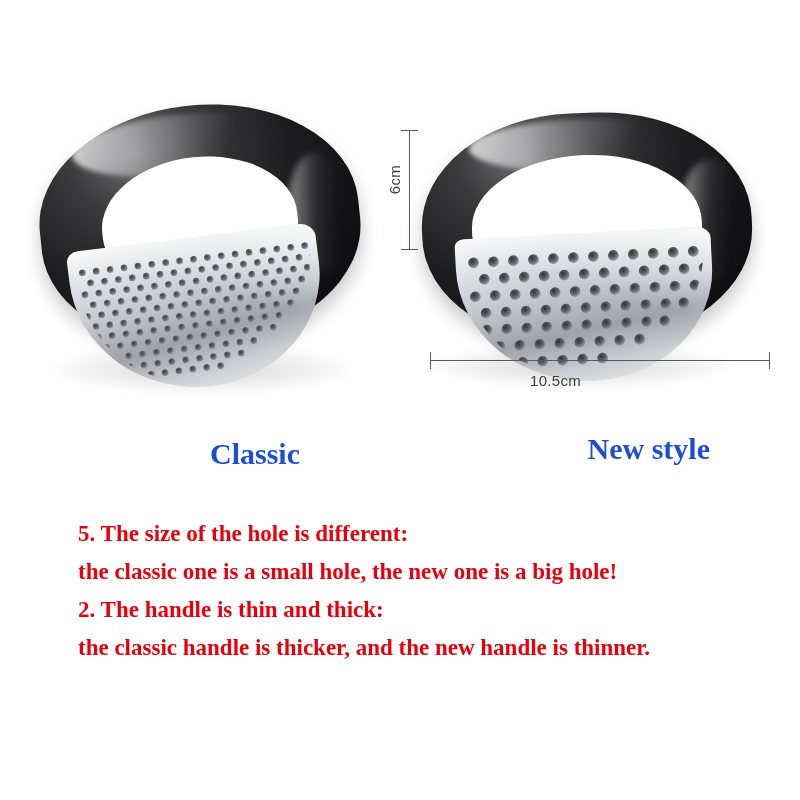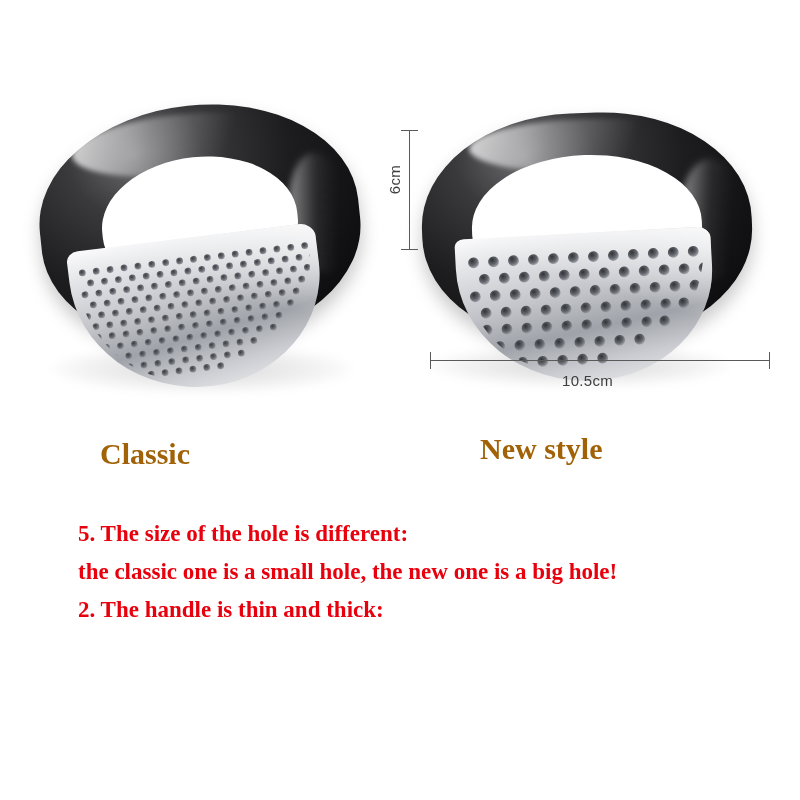--- a/index.html
+++ b/index.html
@@ -119,25 +119,25 @@
     letter-spacing: 0.3px;
   }
   .dim-label.vertical {
     writing-mode: vertical-rl;
     transform: rotate(180deg);
   }
 
   
   .caption {
     position: absolute;
-    color: #a16207;
+    color: #1d4ed8;
     font-family: "Liberation Serif", serif;
     font-weight: bold;
     font-size: 30px;
-    text-align: left;
+    text-align: right;
     white-space: nowrap;
   }
   #caption-classic { left: 100px; top: 437px; width: 200px; }
   #caption-new { left: 480px; top: 432px; width: 230px; font-family: Liberation Serif, serif; }
 
   
   .note-block {
     position: absolute;
     left: 78px;
     top: 515px;
@@ -493,25 +493,26 @@
     <div class="dim-cap" style="left:401px; top:130px; width:17px; height:1px;"></div>
     <div class="dim-cap" style="left:401px; top:249px; width:17px; height:1px;"></div>
     <div class="dim-label vertical" style="left:386px; top:165px;">6cm</div>
   </div>
 
   <div>
 
     <div class="dim-line dim-h" style="left:430px; top:360px; width:340px;"></div>
     <div class="dim-cap" style="left:430px; top:352px; width:1px; height:17px;"></div>
     <div class="dim-cap" style="left:769px; top:352px; width:1px; height:17px;"></div>
-    <div class="dim-label" style="left:562px; top:372px;">10.5cm</div>
+    <div class="dim-label" style="left:530px; top:372px;">10.5cm</div>
   </div>
 
   <div class="caption" id="caption-classic">Classic</div>
   <div class="caption" id="caption-new">New style</div>
 
   <div class="note-block">
     <div class="note-line">5. The size of the hole is different:</div>
     <div class="note-line">the classic one is a small hole, the new one is a big hole!</div>
     <div class="note-line">2. The handle is thin and thick:</div>
+    <div class="note-line">the classic handle is thicker, and the new handle is thinner.</div>
   </div>
 
 </div>
 
 </body></html>

